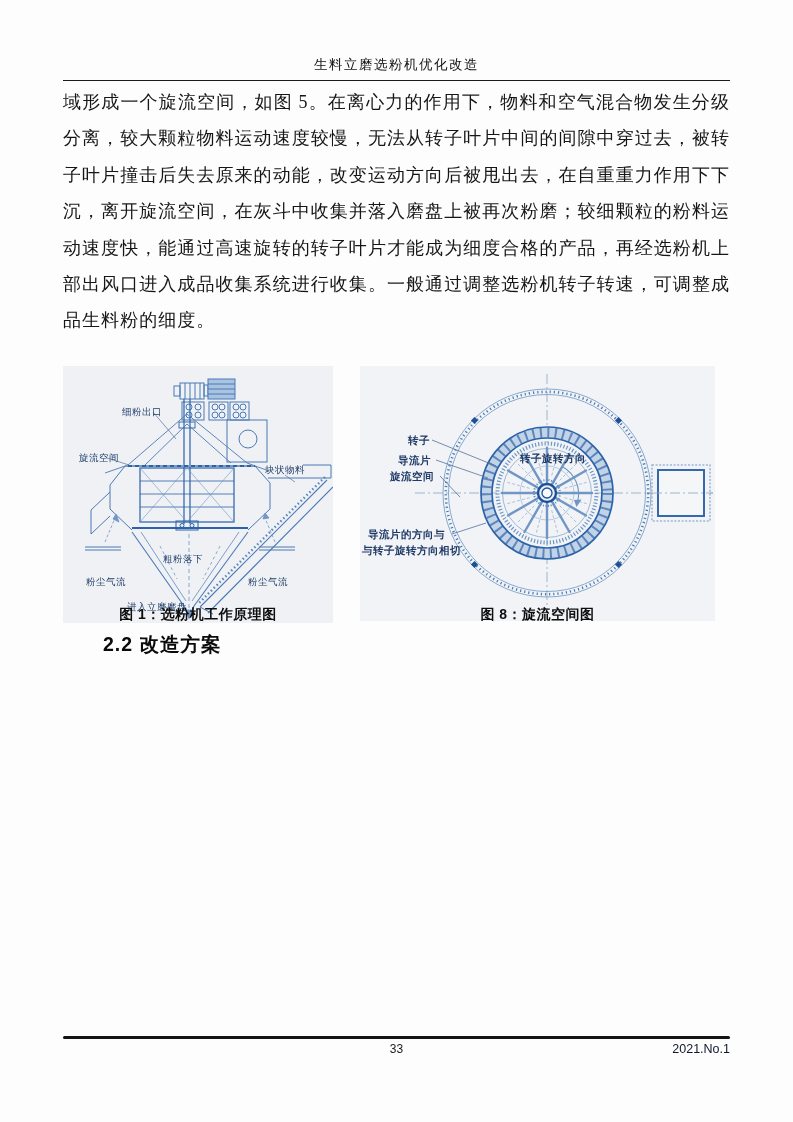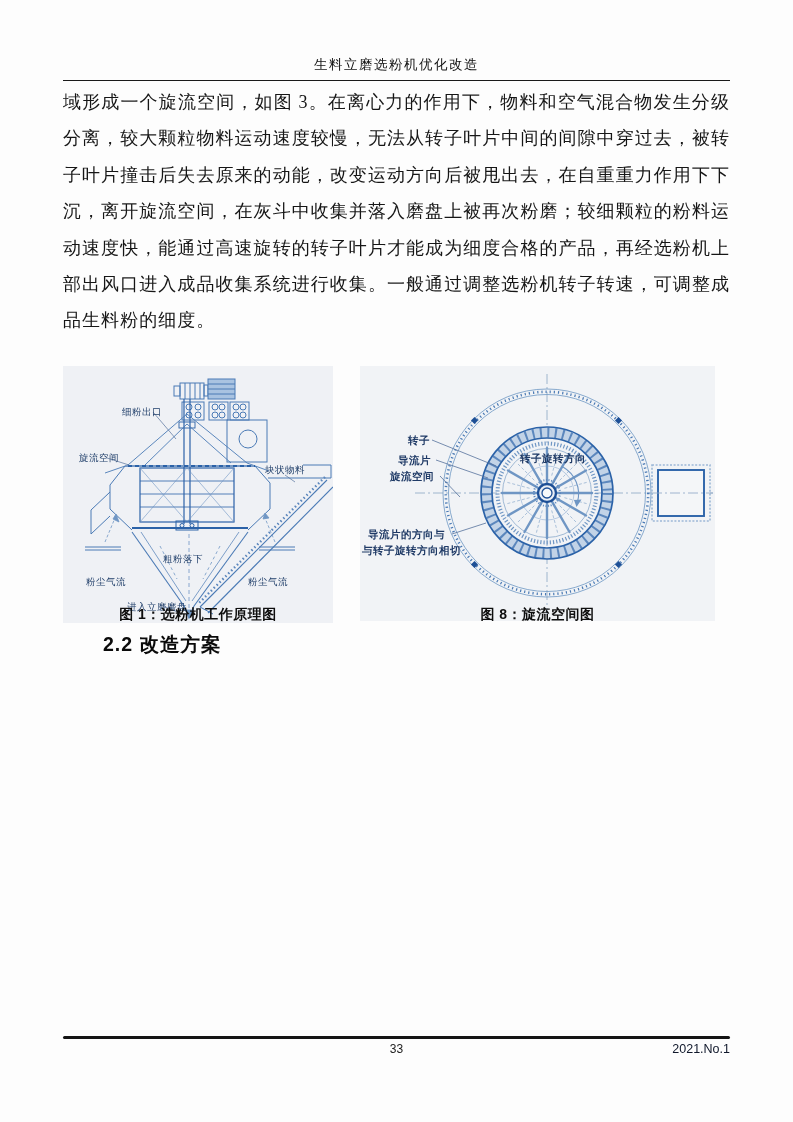--- a/index.html
+++ b/index.html
@@ -36,21 +36,21 @@
   .lbl2{font-size:10.5px;font-weight:600;letter-spacing:0.5px;fill:#1f3a66;}
 </style>
 </head>
 <body>
 
 <div class="page">
 
   <div class="header-title">生料立磨选粉机优化改造</div>
   <div class="header-rule"></div>
 
-  <div class="para para1">域形成一个旋流空间，如图 3。在离心力的作用下，物料和空气混合物发生分级分离，较大颗粒物料运动速度较慢，无法从转子叶片中间的间隙中穿过去，被转子叶片撞击后失去原来的动能，改变运动方向后被甩出去，在自重重力作用下下沉，离开旋流空间，在灰斗中收集并落入磨盘上被再次粉磨；较细颗粒的粉料运动速度快，能通过高速旋转的转子叶片才能成为细度合格的产品，再经选粉机上部出风口进入成品收集系统进行收集。一般通过调整选粉机转子转速，可调整成品生料粉的细度。</div>
+  <div class="para para1">域形成一个旋流空间，如图 5。在离心力的作用下，物料和空气混合物发生分级分离，较大颗粒物料运动速度较慢，无法从转子叶片中间的间隙中穿过去，被转子叶片撞击后失去原来的动能，改变运动方向后被甩出去，在自重重力作用下下沉，离开旋流空间，在灰斗中收集并落入磨盘上被再次粉磨；较细颗粒的粉料运动速度快，能通过高速旋转的转子叶片才能成为细度合格的产品，再经选粉机上部出风口进入成品收集系统进行收集。一般通过调整选粉机转子转速，可调整成品生料粉的细度。</div>
 
   <div class="figures">
 
     <div class="figbox fig1">
       <svg width="270" height="257" viewBox="0 0 270 257">
         <rect x="0" y="0" width="270" height="257" fill="#eff1f5"></rect>
 
         <g stroke="#4a7ab5" fill="none" stroke-width="1">
           <rect x="111" y="20" width="6" height="10"></rect>
           <rect x="117" y="17" width="24" height="16"></rect>

